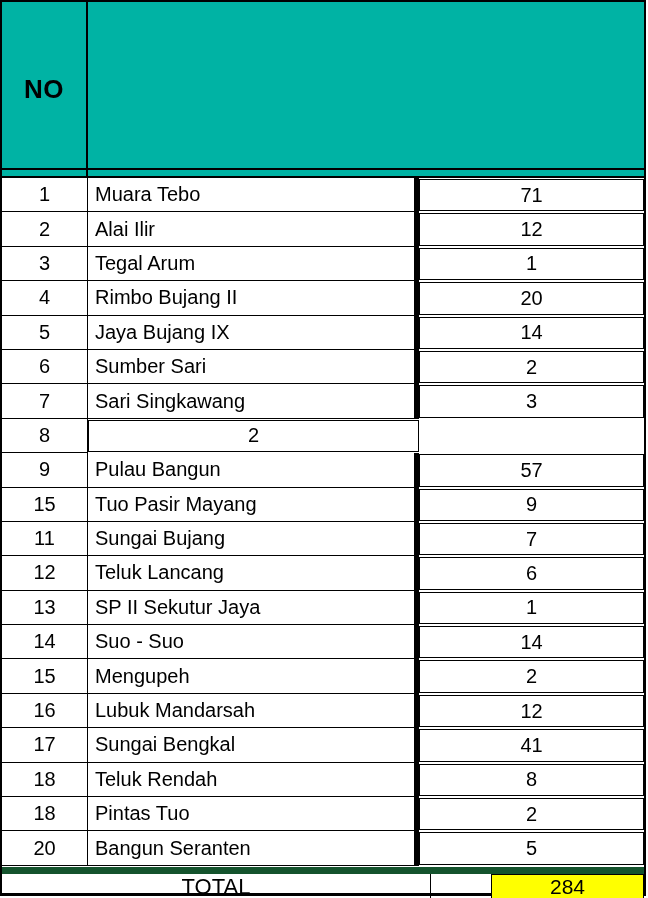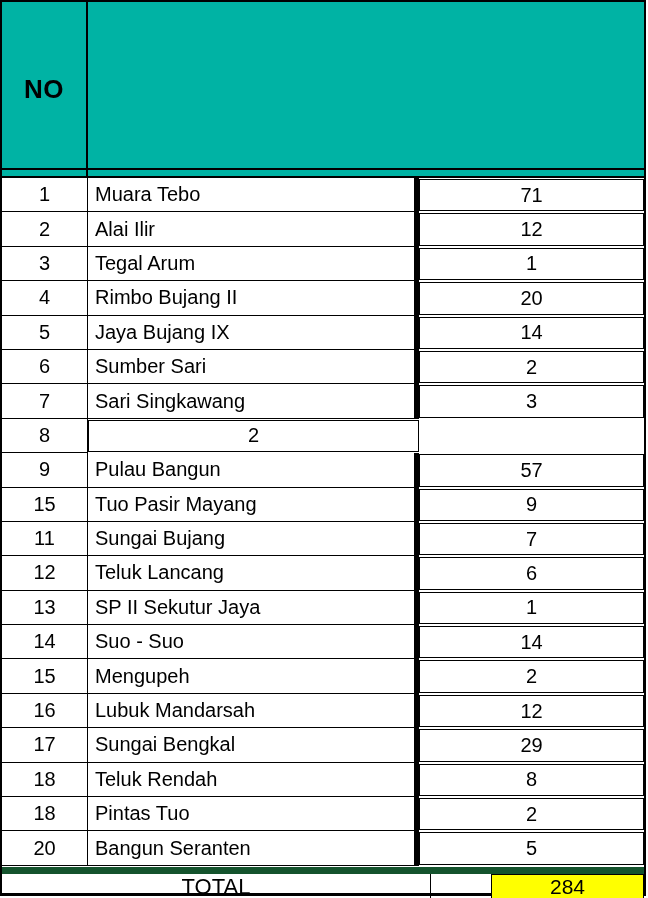--- a/index.html
+++ b/index.html
@@ -251,21 +251,21 @@
     <div class="cell c2">Lubuk Mandarsah</div>
     <div class="cell c3">
       <div class="valbox">12</div>
     </div>
   </div>
 
   <div class="data-row">
     <div class="cell c1">17</div>
     <div class="cell c2">Sungai Bengkal</div>
     <div class="cell c3">
-      <div class="valbox">29</div>
+      <div class="valbox">41</div>
     </div>
   </div>
 
   <div class="data-row">
     <div class="cell c1">18</div>
     <div class="cell c2">Teluk Rendah</div>
     <div class="cell c3">
       <div class="valbox">8</div>
     </div>
   </div>

